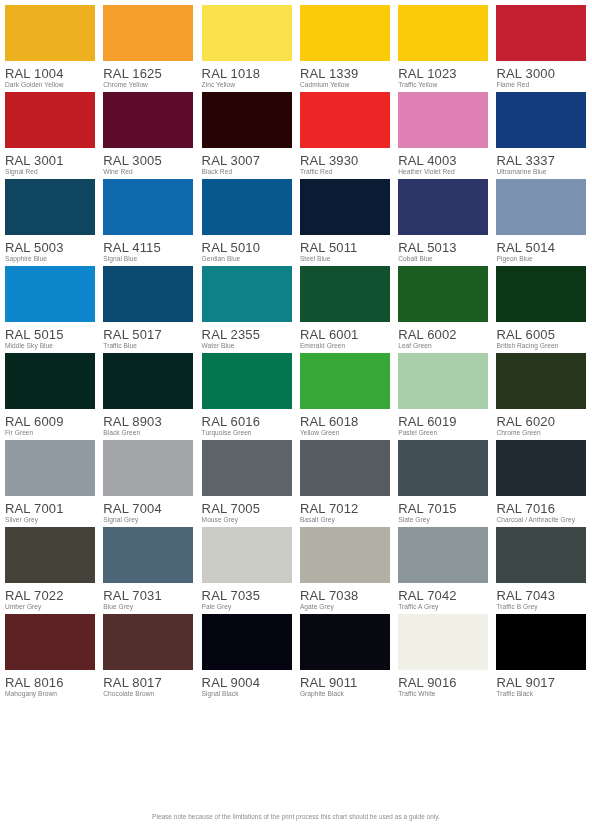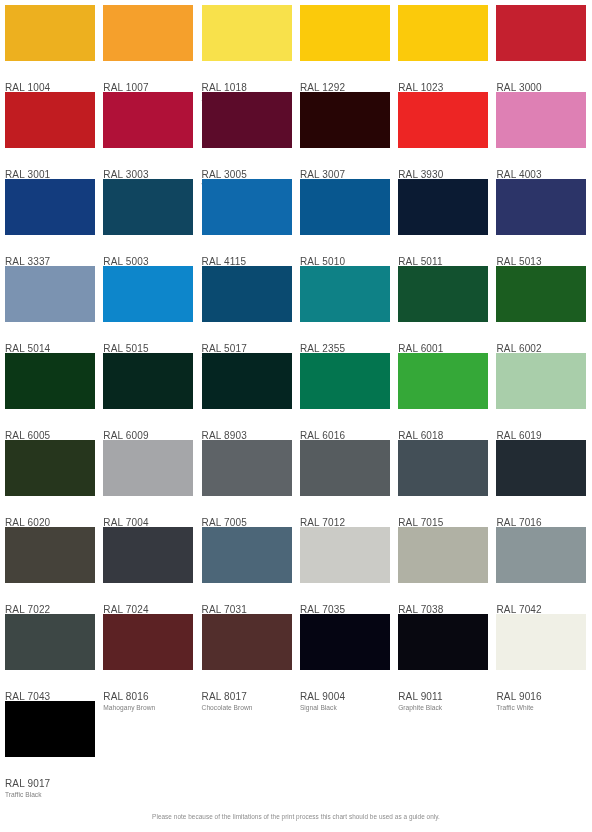--- a/index.html
+++ b/index.html
@@ -37,25 +37,25 @@
     box-sizing: border-box;
     position: relative;
   }
   .swatch-chip {
     width: 90px;
     height: 56px;
     display: block;
     box-sizing: border-box;
   }
   .swatch-code {
-    font-size: 10px;
+    font-size: 13px;
     line-height: 11px;
     color: #4a4a4a;
     letter-spacing: 0.15px;
-    margin-top: 21px;
+    margin-top: 7px;
     white-space: nowrap;
     font-weight: 400;
   }
   .swatch-name {
     font-size: 6.6px;
     line-height: 9px;
     color: #7f7f7f;
     letter-spacing: 0.05px;
     margin-top: 1px;
     white-space: nowrap;
@@ -78,54 +78,49 @@
 <div id="chart-root">
 
   <div class="swatch-grid">
       <div class="swatch-cell">
         <div class="swatch-chip" style="background-color: rgb(237, 176, 31);"></div>
         <div class="swatch-code">RAL 1004</div>
         <div class="swatch-name">Dark Golden Yellow</div>
       </div>
       <div class="swatch-cell">
         <div class="swatch-chip" style="background-color: rgb(245, 160, 44);"></div>
-        <div class="swatch-code">RAL 1007</div>
+        <div class="swatch-code">RAL 1625</div>
         <div class="swatch-name">Chrome Yellow</div>
       </div>
       <div class="swatch-cell">
         <div class="swatch-chip" style="background-color: rgb(248, 225, 75);"></div>
         <div class="swatch-code">RAL 1018</div>
         <div class="swatch-name">Zinc Yellow</div>
       </div>
       <div class="swatch-cell">
         <div class="swatch-chip" style="background-color: rgb(251, 202, 11);"></div>
-        <div class="swatch-code">RAL 1292</div>
+        <div class="swatch-code">RAL 1339</div>
         <div class="swatch-name">Cadmium Yellow</div>
       </div>
       <div class="swatch-cell">
         <div class="swatch-chip" style="background-color: rgb(251, 202, 11);"></div>
         <div class="swatch-code">RAL 1023</div>
         <div class="swatch-name">Traffic Yellow</div>
       </div>
       <div class="swatch-cell">
         <div class="swatch-chip" style="background-color: rgb(196, 32, 47);"></div>
         <div class="swatch-code">RAL 3000</div>
         <div class="swatch-name">Flame Red</div>
       </div>
       <div class="swatch-cell">
         <div class="swatch-chip" style="background-color: rgb(193, 28, 33);"></div>
         <div class="swatch-code">RAL 3001</div>
         <div class="swatch-name">Signal Red</div>
       </div>
       <div class="swatch-cell">
-        <div class="swatch-chip" style="background-color: rgb(176, 17, 56);"></div>
-        <div class="swatch-code">RAL 3003</div>
-        <div class="swatch-name">Ruby Red</div>
-      </div>
-      <div class="swatch-cell">
         <div class="swatch-chip" style="background-color: rgb(92, 11, 42);"></div>
         <div class="swatch-code">RAL 3005</div>
         <div class="swatch-name">Wine Red</div>
       </div>
       <div class="swatch-cell">
         <div class="swatch-chip" style="background-color: rgb(39, 5, 5);"></div>
         <div class="swatch-code">RAL 3007</div>
         <div class="swatch-name">Black Red</div>
       </div>
       <div class="swatch-cell">
@@ -227,20 +222,25 @@
         <div class="swatch-chip" style="background-color: rgb(169, 206, 170);"></div>
         <div class="swatch-code">RAL 6019</div>
         <div class="swatch-name">Pastel Green</div>
       </div>
       <div class="swatch-cell">
         <div class="swatch-chip" style="background-color: rgb(38, 54, 29);"></div>
         <div class="swatch-code">RAL 6020</div>
         <div class="swatch-name">Chrome Green</div>
       </div>
       <div class="swatch-cell">
+        <div class="swatch-chip" style="background-color: rgb(146, 154, 164);"></div>
+        <div class="swatch-code">RAL 7001</div>
+        <div class="swatch-name">Silver Grey</div>
+      </div>
+      <div class="swatch-cell">
         <div class="swatch-chip" style="background-color: rgb(165, 166, 169);"></div>
         <div class="swatch-code">RAL 7004</div>
         <div class="swatch-name">Signal Grey</div>
       </div>
       <div class="swatch-cell">
         <div class="swatch-chip" style="background-color: rgb(94, 99, 103);"></div>
         <div class="swatch-code">RAL 7005</div>
         <div class="swatch-name">Mouse Grey</div>
       </div>
       <div class="swatch-cell">
@@ -257,25 +257,20 @@
         <div class="swatch-chip" style="background-color: rgb(34, 43, 51);"></div>
         <div class="swatch-code">RAL 7016</div>
         <div class="swatch-name">Charcoal / Anthracite Grey</div>
       </div>
       <div class="swatch-cell">
         <div class="swatch-chip" style="background-color: rgb(69, 66, 58);"></div>
         <div class="swatch-code">RAL 7022</div>
         <div class="swatch-name">Umber Grey</div>
       </div>
       <div class="swatch-cell">
-        <div class="swatch-chip" style="background-color: rgb(54, 57, 64);"></div>
-        <div class="swatch-code">RAL 7024</div>
-        <div class="swatch-name">Graphite Grey</div>
-      </div>
-      <div class="swatch-cell">
         <div class="swatch-chip" style="background-color: rgb(76, 102, 120);"></div>
         <div class="swatch-code">RAL 7031</div>
         <div class="swatch-name">Blue Grey</div>
       </div>
       <div class="swatch-cell">
         <div class="swatch-chip" style="background-color: rgb(203, 203, 198);"></div>
         <div class="swatch-code">RAL 7035</div>
         <div class="swatch-name">Pale Grey</div>
       </div>
       <div class="swatch-cell">

